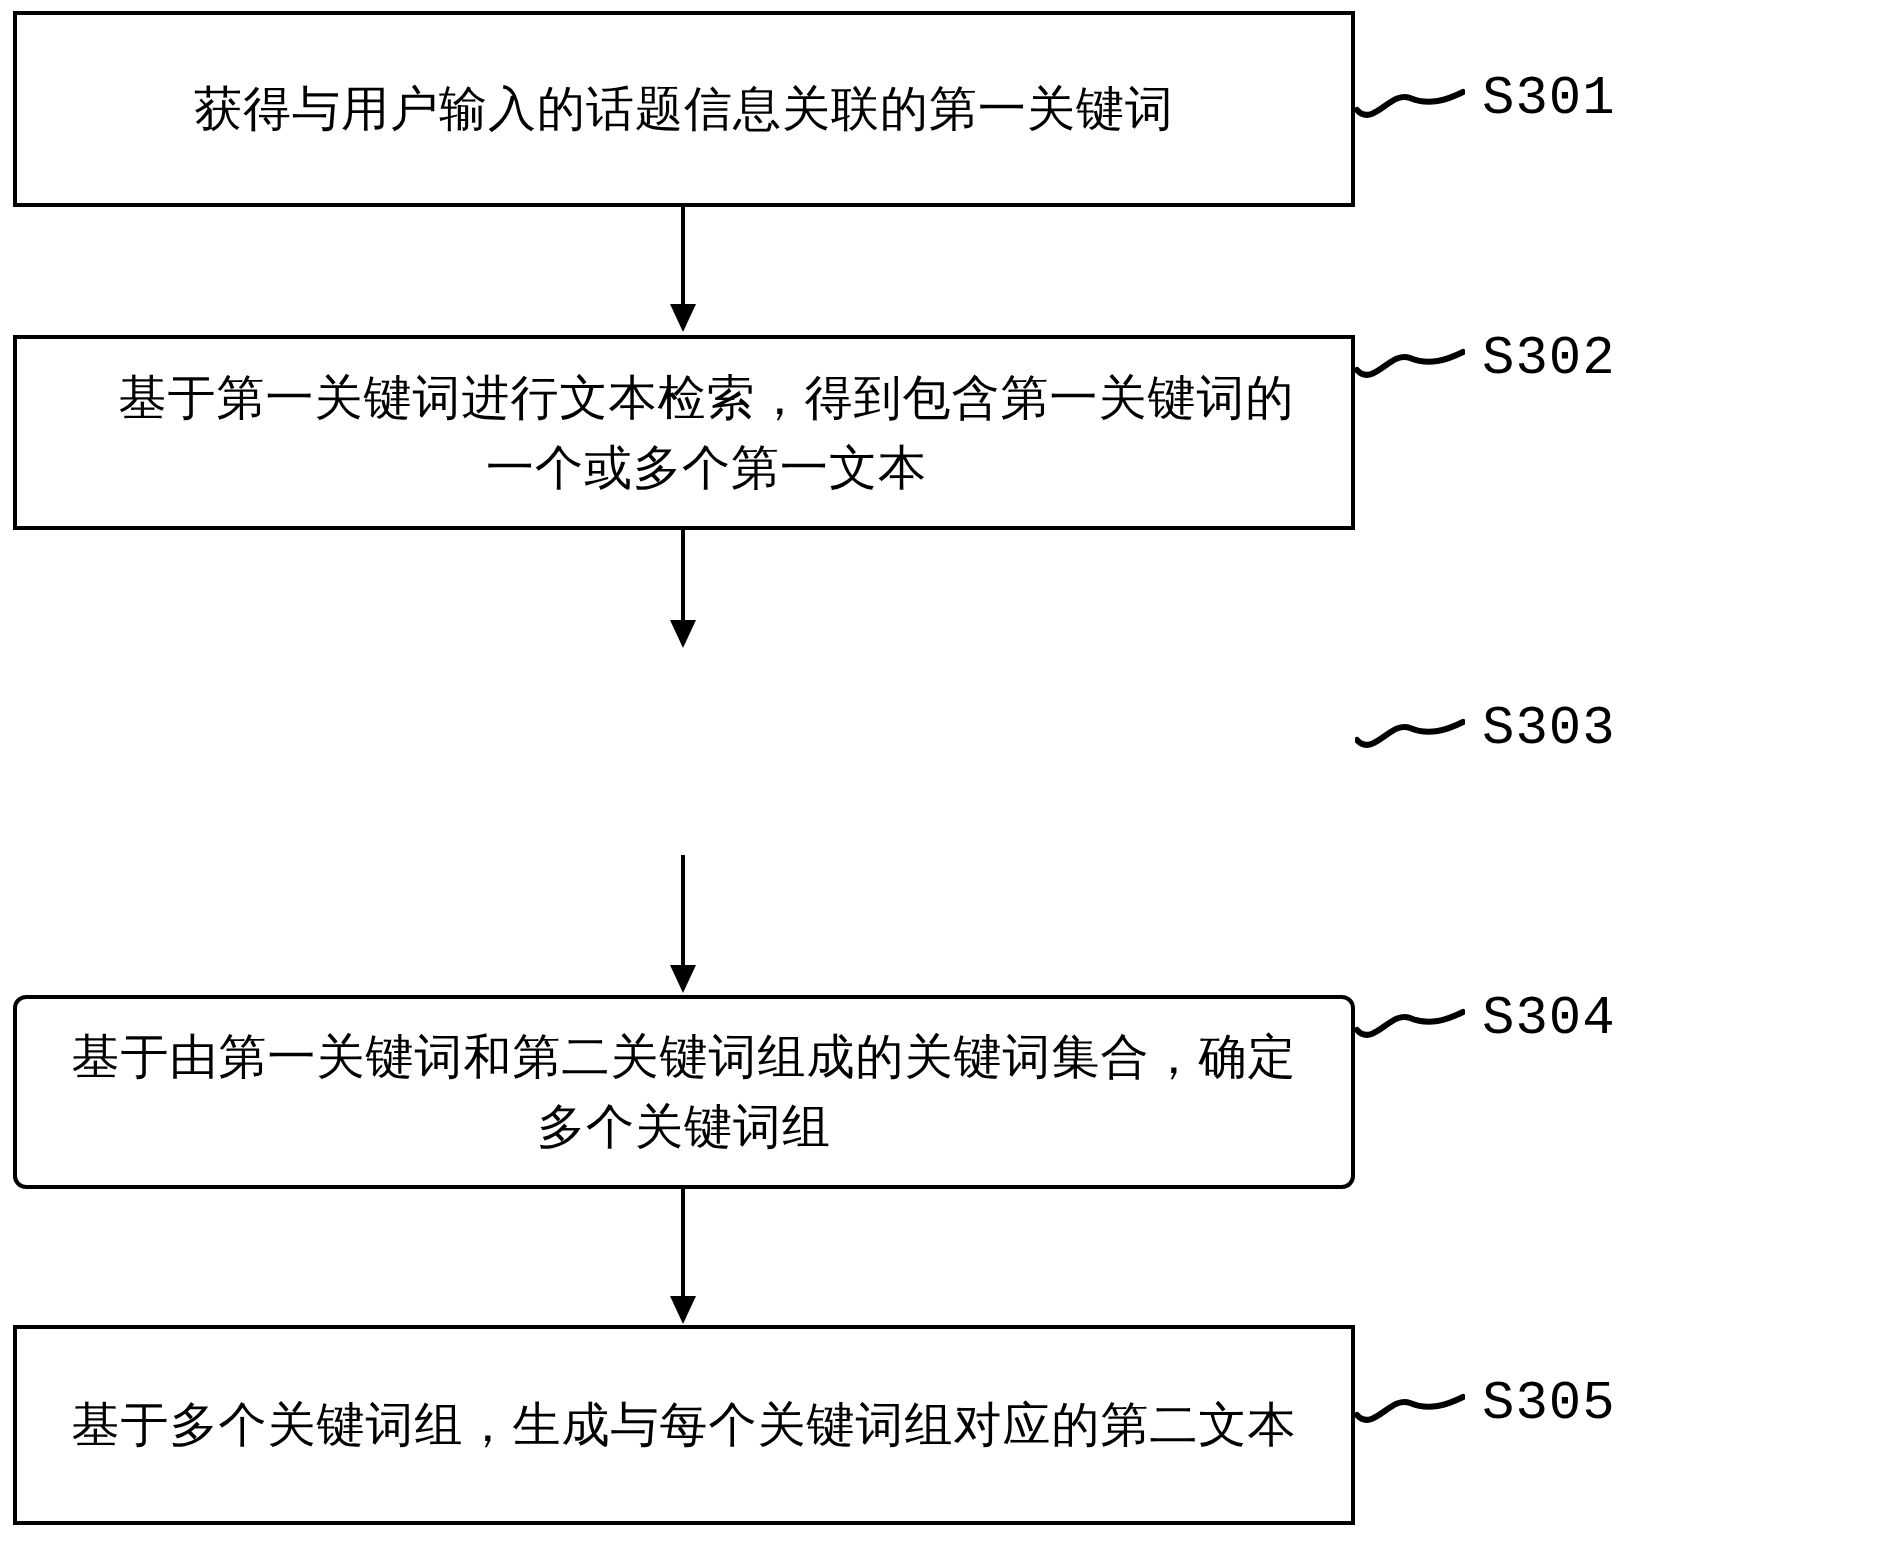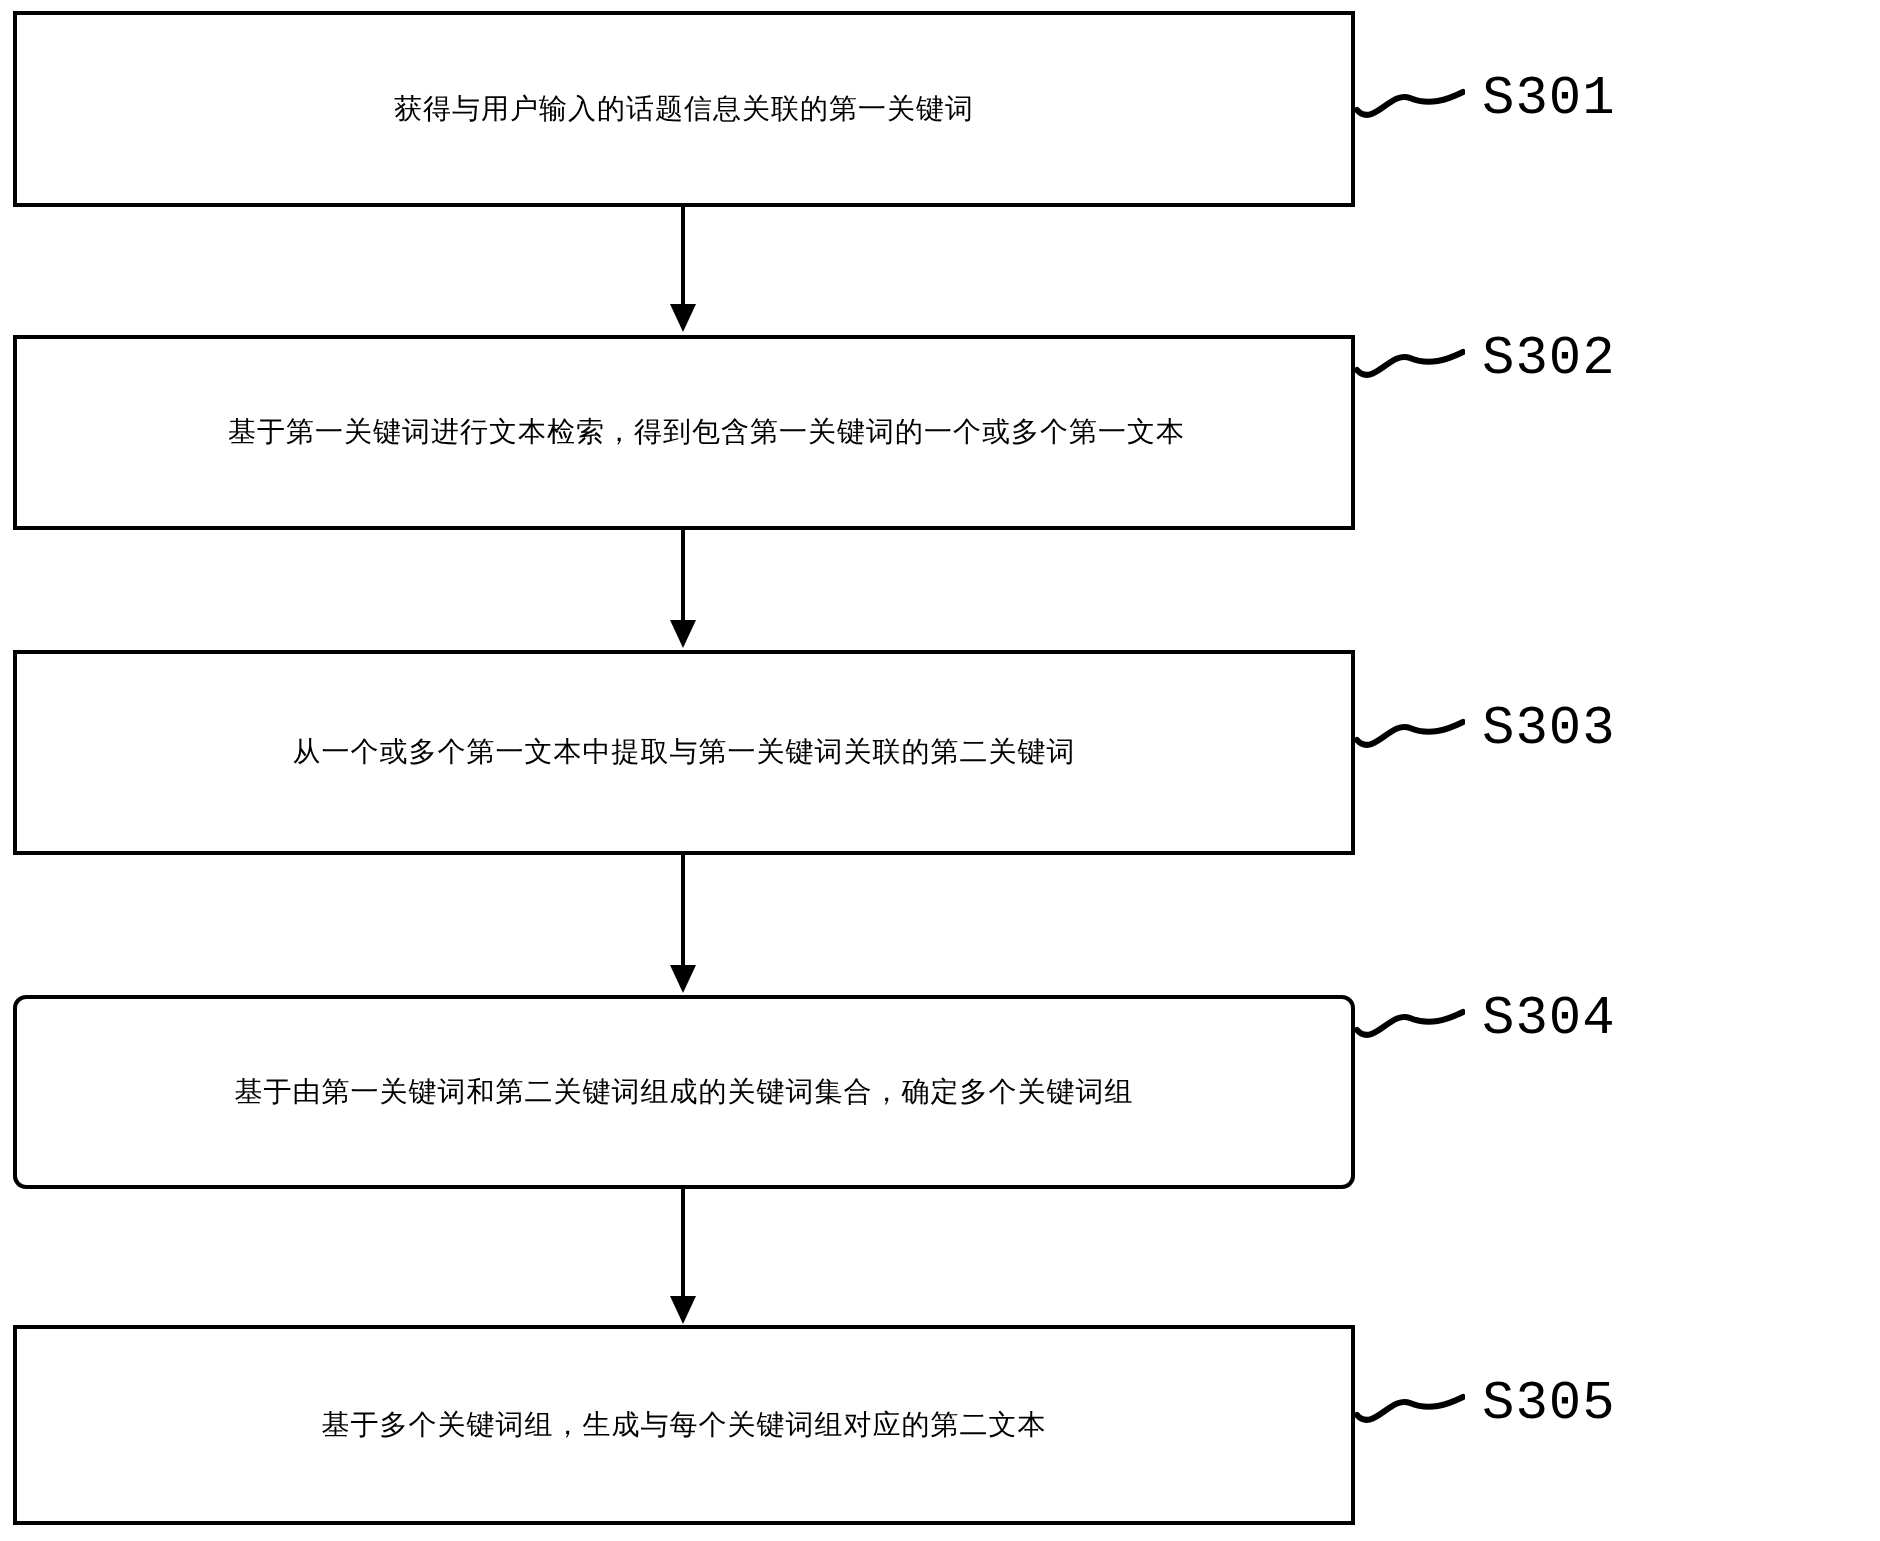--- a/index.html
+++ b/index.html
@@ -25,21 +25,21 @@
     background: #ffffff;
     display: flex;
     align-items: center;
     justify-content: center;
     text-align: center;
   }
   .flow-box-text {
     display: block;
     width: 92%;
     font-family: "Liberation Serif", "DejaVu Serif", serif;
-    font-size: 28px;
+    font-size: 48px;
     line-height: 1.45;
     color: #000000;
     letter-spacing: 1px;
     word-break: break-all;
   }
   .arrow {
     position: absolute;
     left: 681px;
     width: 4px;
     background: #000000;
@@ -95,23 +95,20 @@
     <svg width="110" height="46" viewBox="0 0 110 46">
       <path d="M2 30 C 18 48, 36 10, 55 18 C 74 26, 92 20, 108 12" stroke="#000000" stroke-width="6" fill="none" stroke-linecap="round"></path>
     </svg>
   </div>
   <div class="step-label" style="left:1482px; top:328px;">S302</div>
 
   <div class="arrow" style="top:530px; height:93px;">
     <div class="arrow-head"></div>
   </div>
 
-  <div class="flow-box" style="left:13px; top:650px; width:1342px; height:205px;">
-    <span class="flow-box-text">从一个或多个第一文本中提取与第一关键词关联的第二关键词</span>
-  </div>
   <div class="squiggle" style="left:1355px; top:710px;">
     <svg width="110" height="46" viewBox="0 0 110 46">
       <path d="M2 30 C 18 48, 36 10, 55 18 C 74 26, 92 20, 108 12" stroke="#000000" stroke-width="6" fill="none" stroke-linecap="round"></path>
     </svg>
   </div>
   <div class="step-label" style="left:1482px; top:698px;">S303</div>
 
   <div class="arrow" style="top:855px; height:113px;">
     <div class="arrow-head"></div>
   </div>

